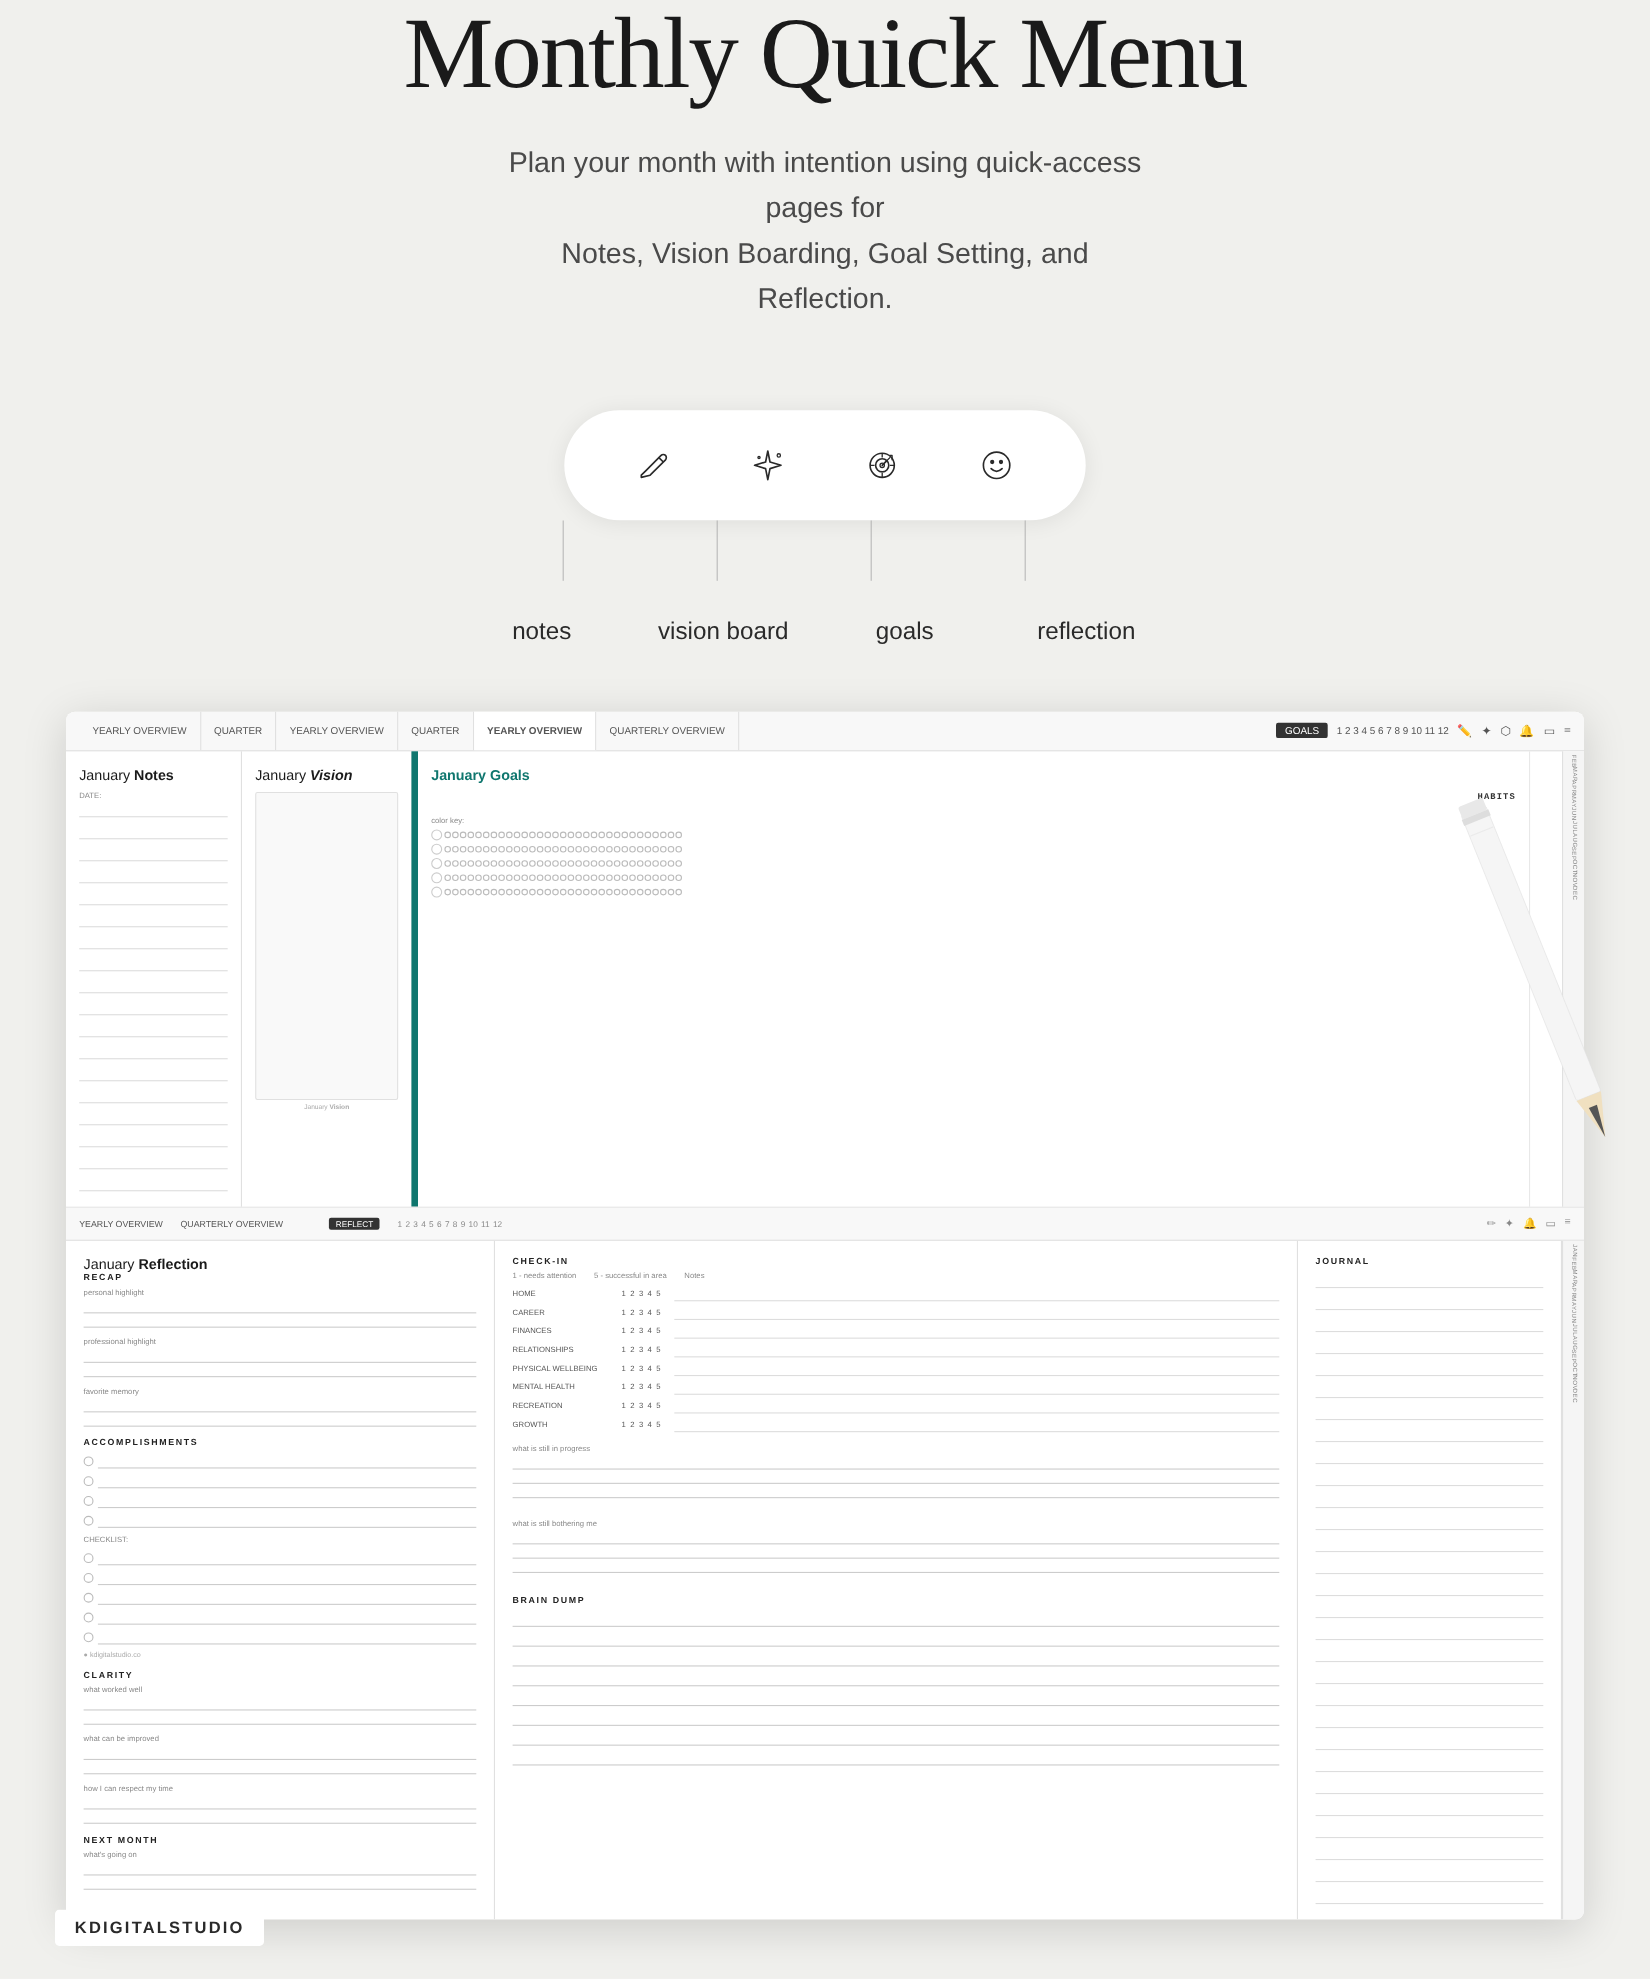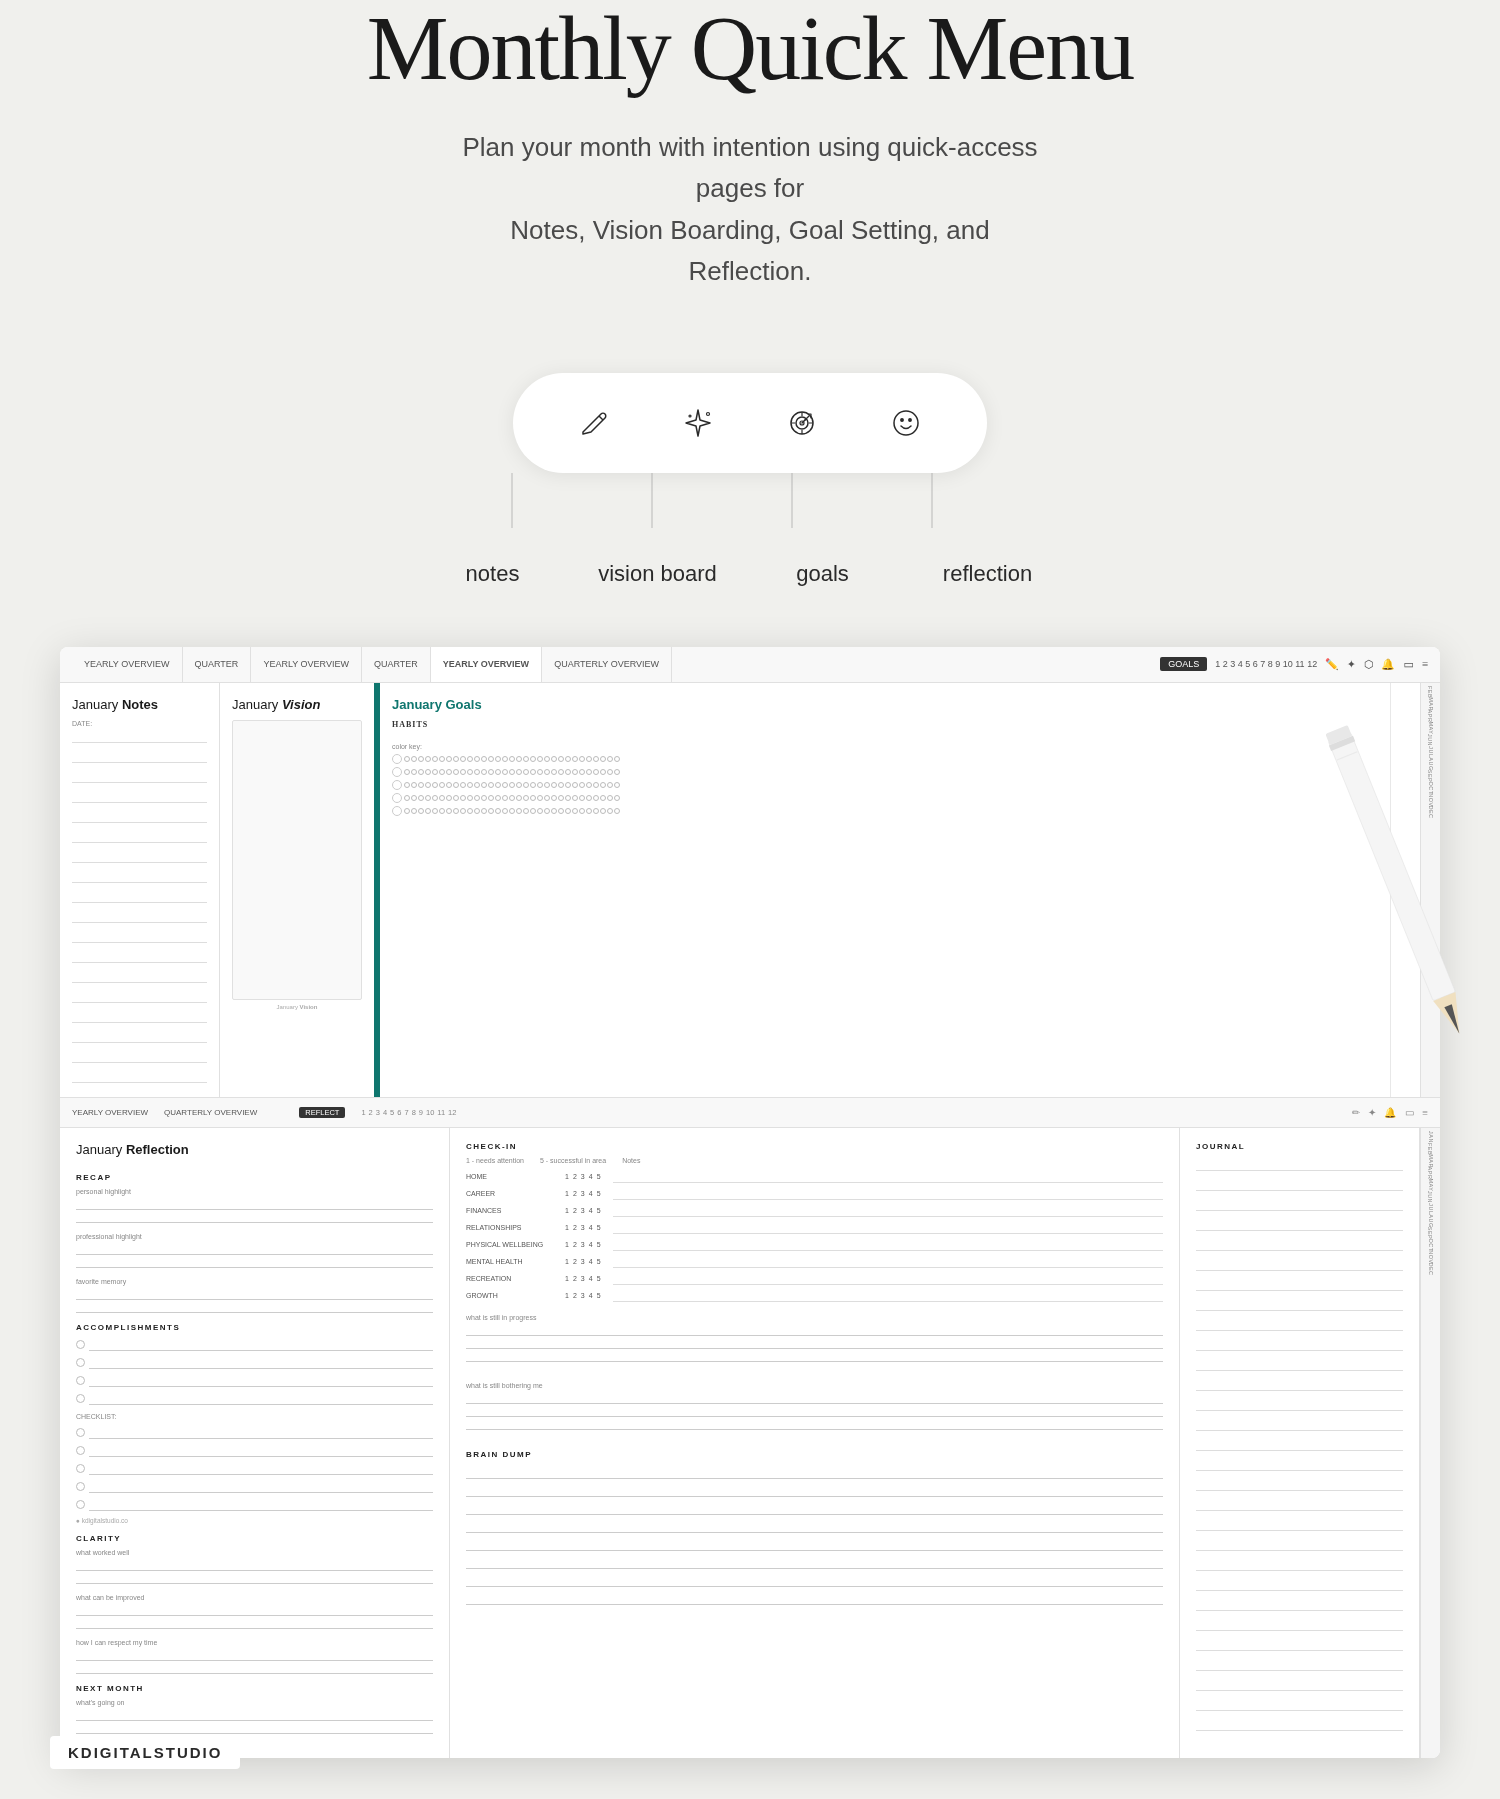--- a/index.html
+++ b/index.html
@@ -215,25 +215,26 @@
     .goals-title {
       font-size: 13px;
       font-family: Arial, sans-serif;
       color: #0f766e;
       margin-bottom: 8px;
       font-weight: bold;
     }
 
     .habits-label {
       font-size: 8px;
-      font-family: Liberation Serif, serif;
+      font-family: Liberation Mono, monospace;
       font-weight: 700;
       color: #333;
       letter-spacing: 1px;
       margin-bottom: 14px;
+      text-align: right;
     }
 
     .color-key {
       font-size: 7px;
       color: #888;
       font-family: Arial, sans-serif;
       margin-bottom: 4px;
     }
 
     .habit-circles-row {
@@ -817,21 +818,21 @@
           <span>✦</span>
           <span>🔔</span>
           <span>▭</span>
           <span>≡</span>
         </div>
       </div>
 
       <div class="reflection-body">
 
         <div class="reflect-left">
-          <div class="panel-title" style="margin-bottom:16px;">
+          <div class="panel-title" style="margin-bottom:0;">
             <span>January </span><strong>Reflection</strong>
           </div>
 
           <div class="section-heading">RECAP</div>
 
           <div class="reflect-field-row">
             <div class="reflect-field-label">personal highlight</div>
             <div class="reflect-field-line"></div>
             <div class="reflect-field-line"></div>
           </div>

